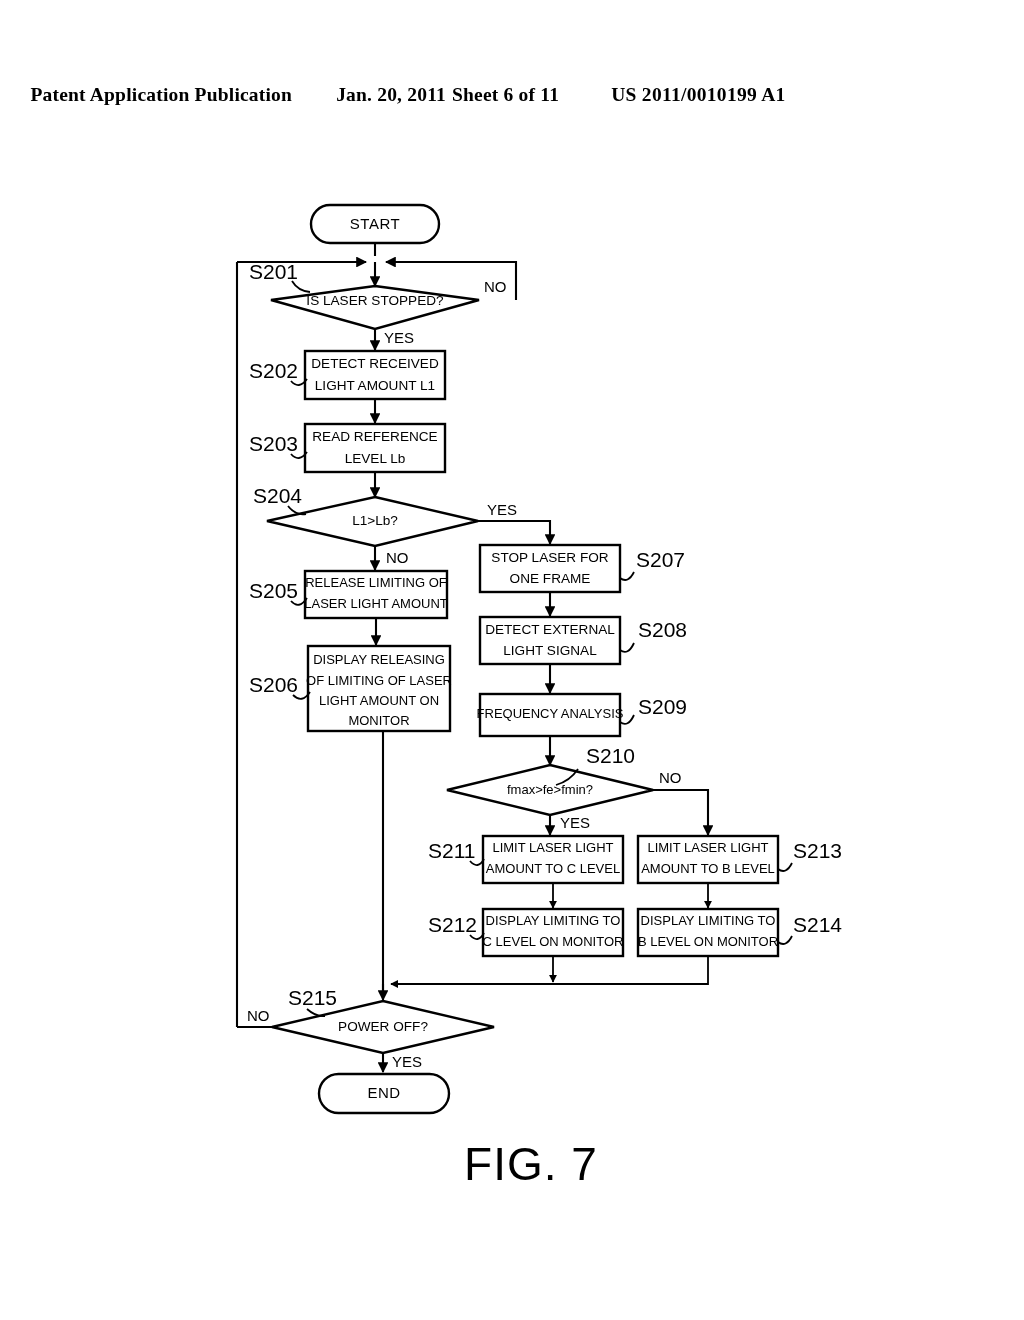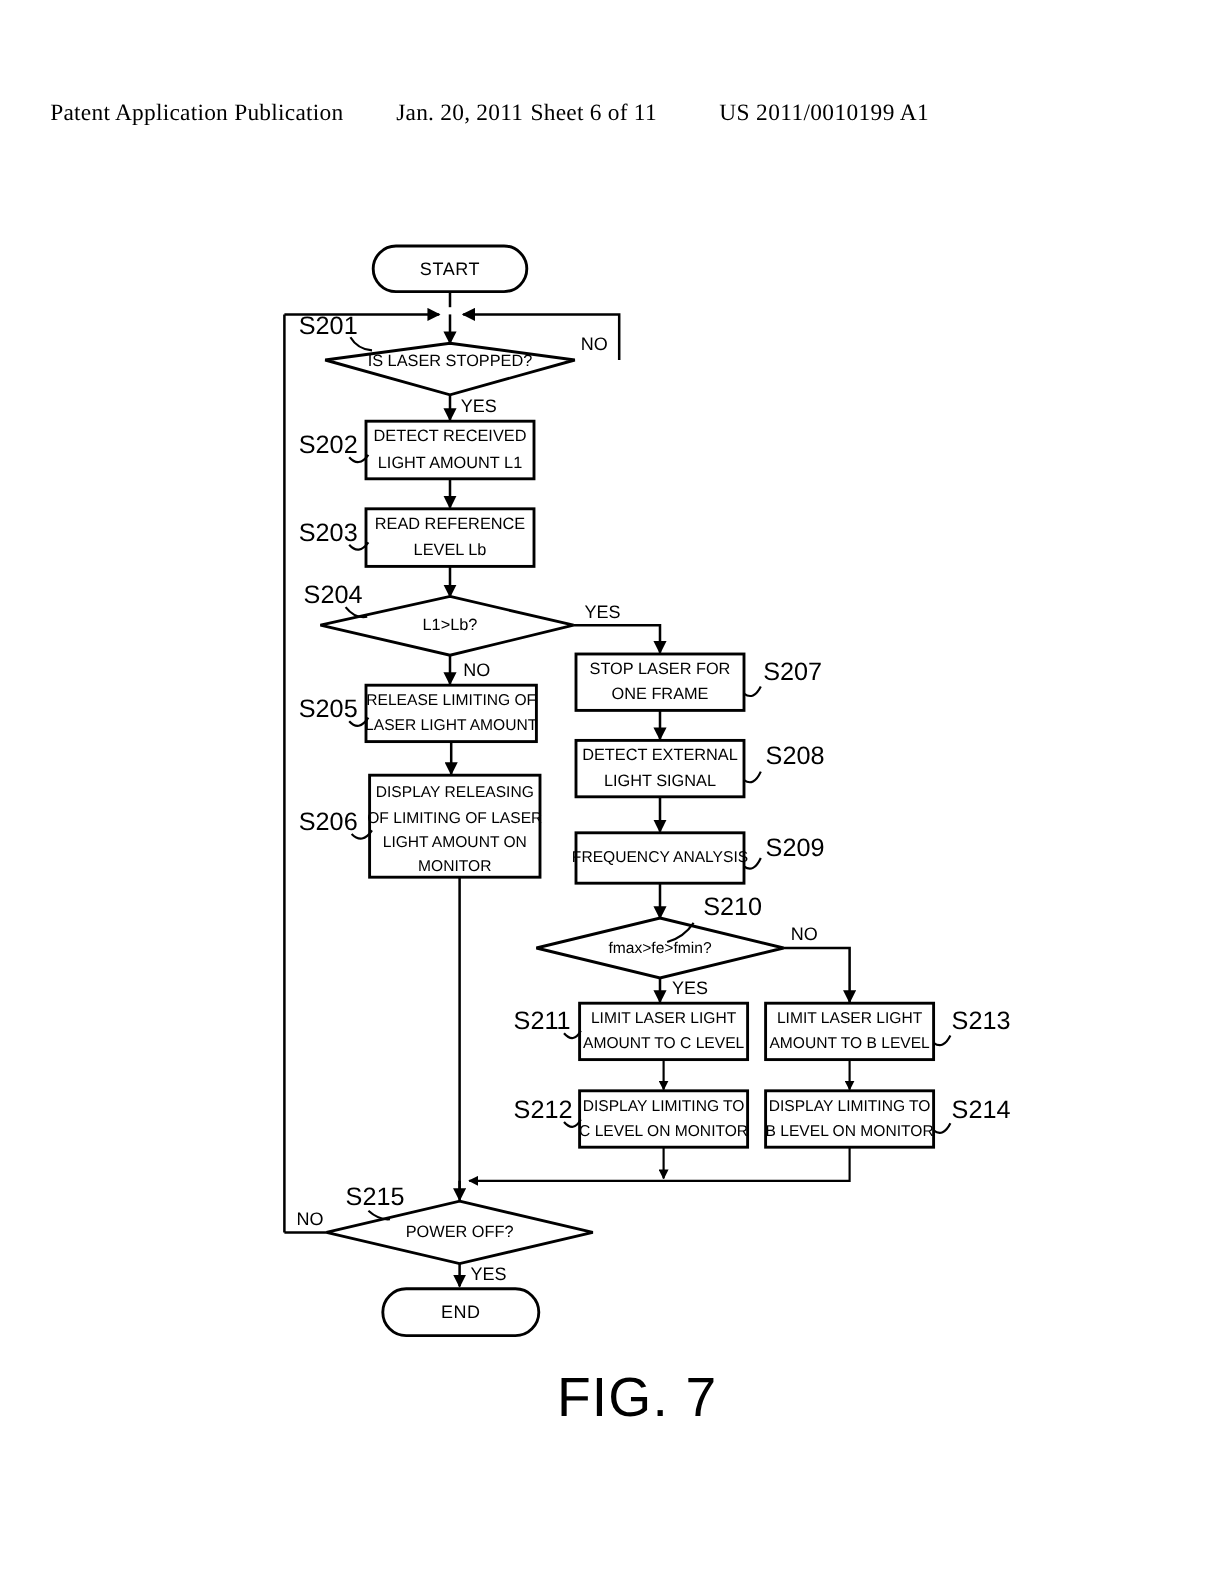--- a/index.html
+++ b/index.html
@@ -25,21 +25,21 @@
   .pub-header {
     position: absolute;
     top: 84px;
     left: 0;
     width: 816px;
     height: 32px;
     display: flex;
     align-items: baseline;
     justify-content: center;
     font-family: "Liberation Serif", serif;
-    font-weight: normal;
+    font-weight: bold;
     font-size: 19.5px;
     letter-spacing: 0.2px;
     white-space: nowrap;
   }
   .pub-header .h-title { margin-right: 44px; }
   .pub-header .h-date  { margin-right: 6px; }
   .pub-header .h-sheet { margin-right: 52px; }
   .pub-header .h-num   { letter-spacing: 0.3px; }
 
   

